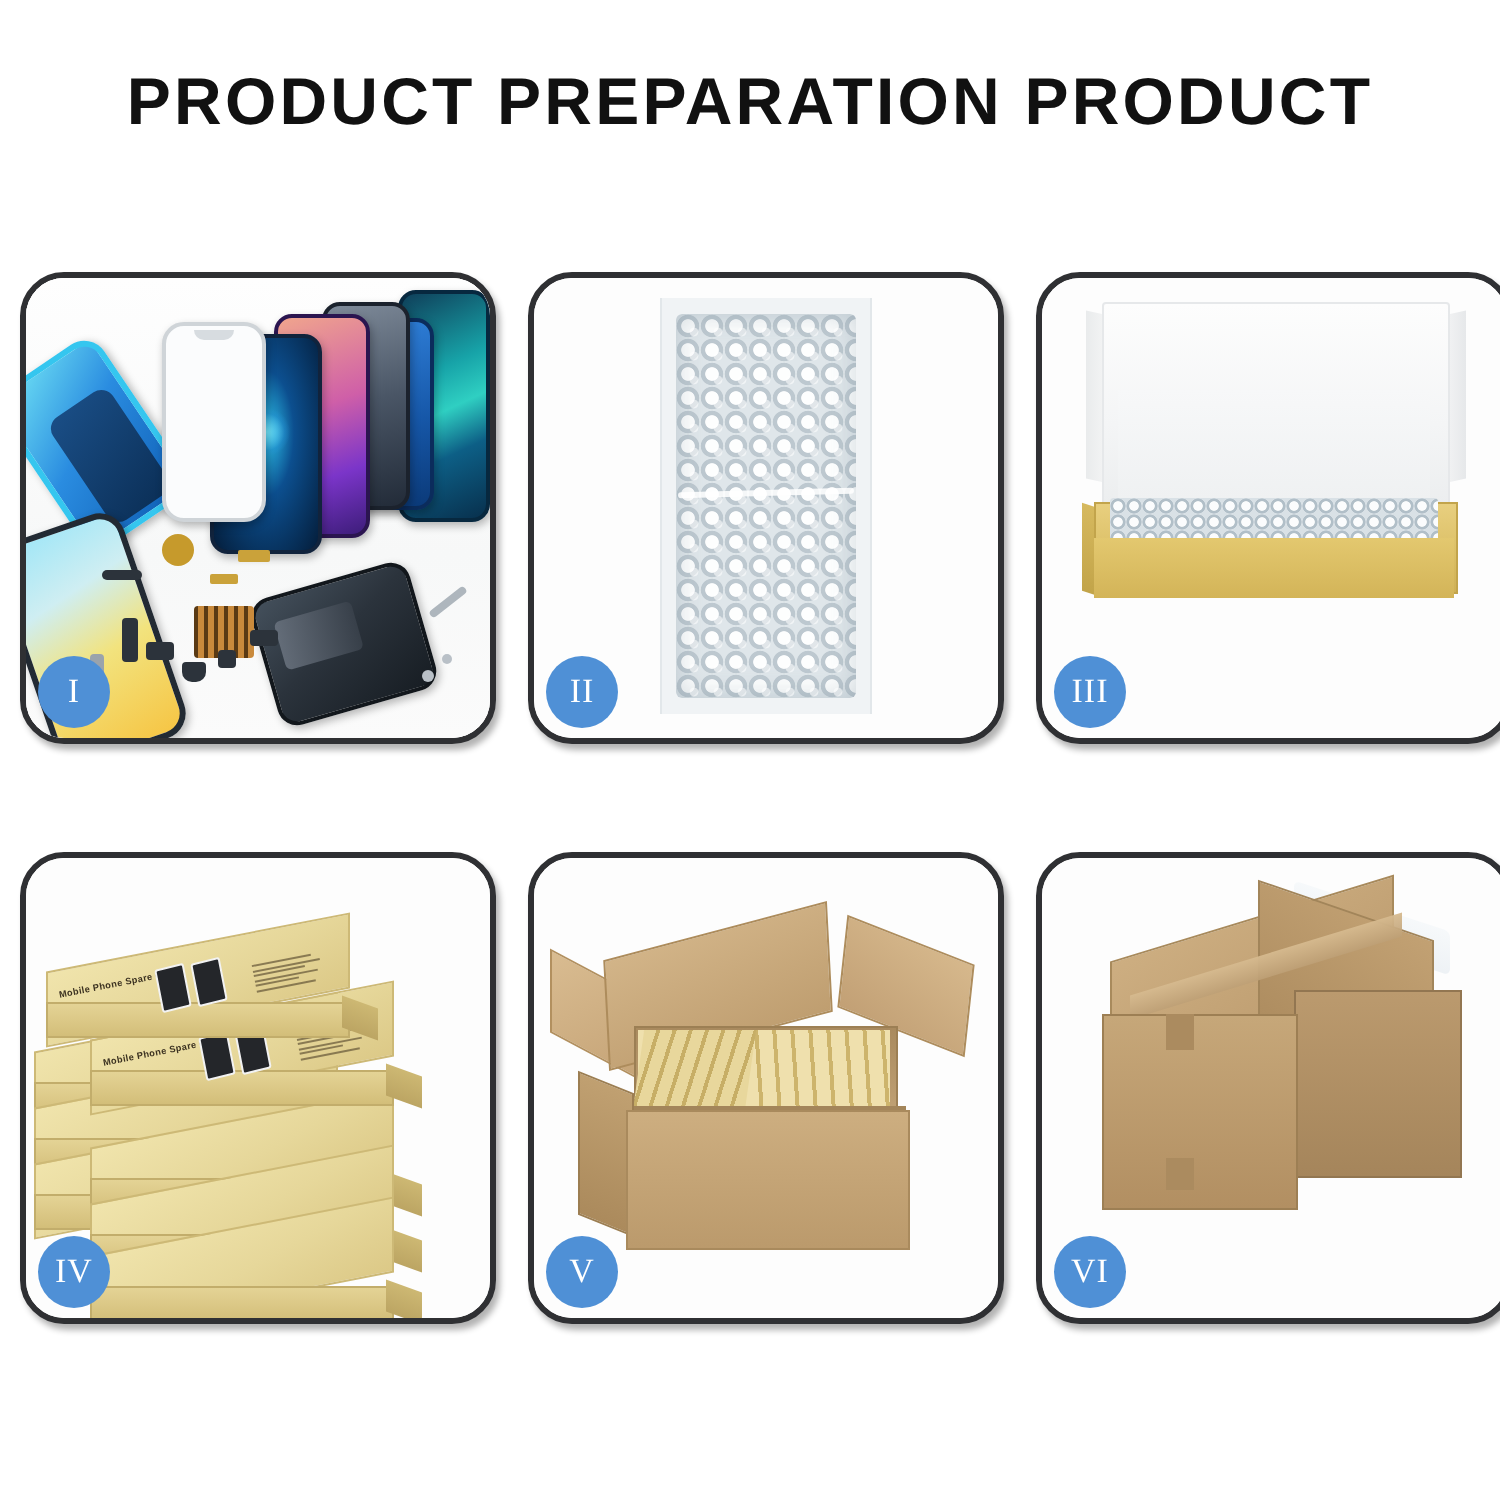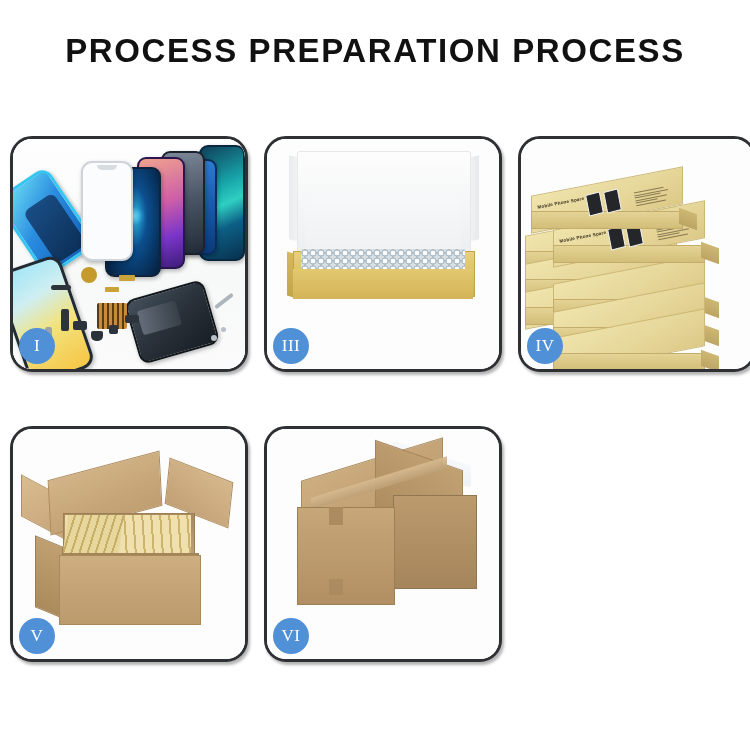--- a/index.html
+++ b/index.html
@@ -228,21 +228,21 @@
   .c6-tab2{position:absolute;left:62px;top:150px;width:14px;height:16px;background:#ab8b5f;}
   .c6-wrap{position:absolute;left:126px;top:24px;width:78px;height:22px;
     background:linear-gradient(180deg,rgba(245,248,250,.85),rgba(225,232,238,.55));transform:skewY(18deg);border-radius:3px;}
 </style>
 </head>
 <body>
 
 <div class="page">
 
   <div class="header">
-    <div class="title">PROCESS PREPARATION PROCESS</div>
+    <div class="title">PRODUCT PREPARATION PRODUCT</div>
   </div>
 
   <div class="grid">
 
     <div class="panel">
       <div class="stage">
         <div class="p1bg"></div>
 
         <div class="scr s1"></div>
         <div class="scr s1b"></div>
@@ -269,20 +269,29 @@
         <div class="part" style="left:96px;top:186px;width:9px;height:9px;"></div>
         <div class="part" style="left:112px;top:176px;width:14px;height:8px;border-radius:2px;"></div>
         <div class="part" style="left:32px;top:188px;width:7px;height:12px;border-radius:2px;background:#9aa3ac;"></div>
         <div class="part" style="left:198px;top:196px;width:6px;height:6px;border-radius:50%;background:#b9c0c7;"></div>
         <div class="part" style="left:208px;top:188px;width:5px;height:5px;border-radius:50%;background:#b9c0c7;"></div>
         <div class="part" style="left:200px;top:160px;width:22px;height:4px;border-radius:2px;background:#aeb6bd;transform:rotate(-38deg);"></div>
       </div>
       <div class="badge">I</div>
     </div>
 
+    <div class="panel">
+      <div class="stage">
+        <div class="bwrap">
+          <div class="bubbles"></div>
+          <div class="bseam"></div>
+        </div>
+      </div>
+      <div class="badge">II</div>
+    </div>
 
     <div class="panel">
       <div class="stage">
         <div class="m-lidL"></div>
         <div class="m-lidR"></div>
         <div class="m-lid"></div>
         <div class="m-inner"></div>
         <div class="m-sideL"></div>
         <div class="m-body"></div>
         <div class="m-bubble"></div>

